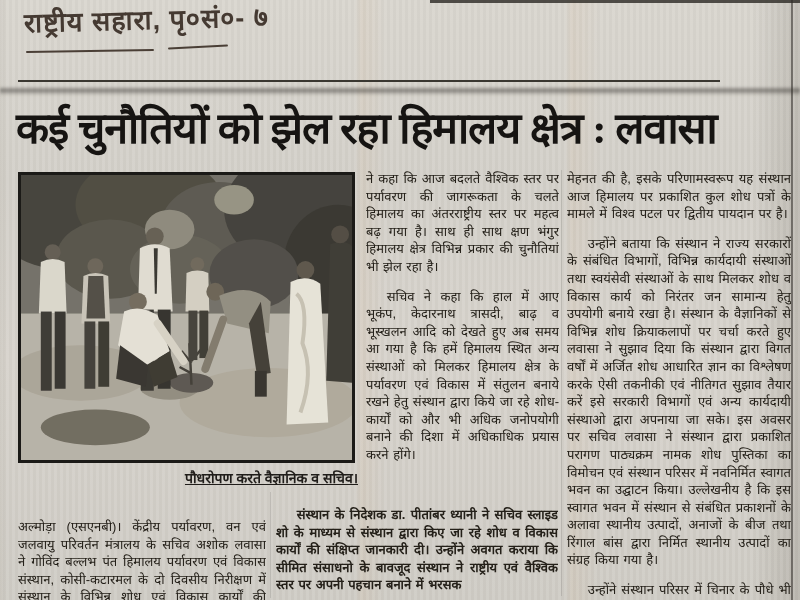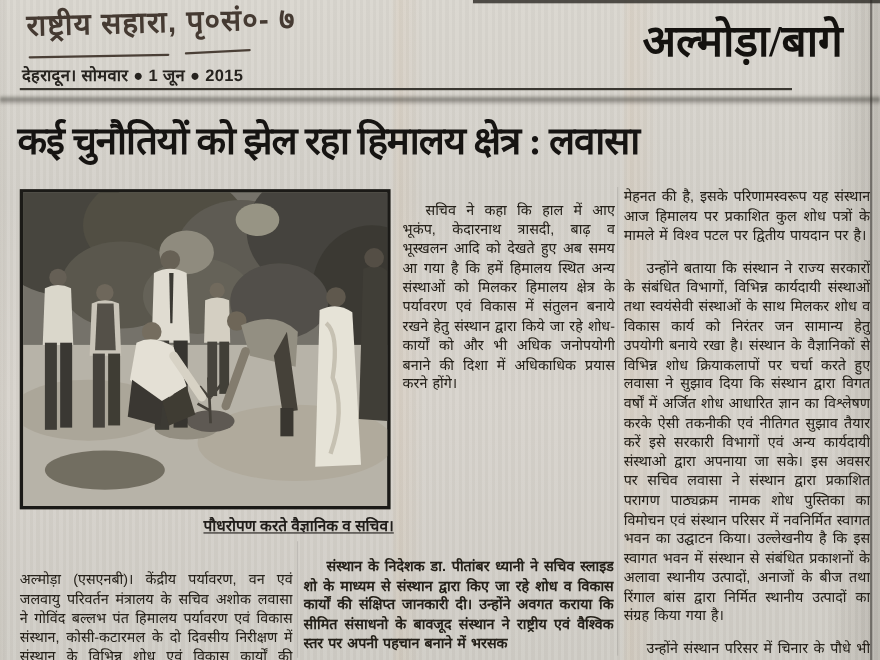--- a/index.html
+++ b/index.html
@@ -43,21 +43,21 @@
   }
   .date-rule{position:absolute; left:18px; top:80px; width:702px; height:2px; background:#3a3731;}
   .fold-shadow{
     position:absolute; left:0; top:86px; width:800px; height:10px;
     background:linear-gradient(180deg, rgba(0,0,0,0) 0%, rgba(40,38,33,0.45) 45%, rgba(40,38,33,0.20) 70%, rgba(0,0,0,0) 100%);
     filter:blur(1px);
   }
 
   .headline{
     position:absolute; left:16px; top:98px; width:768px; height:62px;
-    font-size:35px; font-weight:bold; color:#161412; white-space:nowrap;
+    font-size:43px; font-weight:bold; color:#161412; white-space:nowrap;
     font-family:"Liberation Serif","DejaVu Serif",serif;
     text-align:left; letter-spacing:-1px; line-height:62px;
   }
 
   .photo-frame{
     position:absolute; left:18px; top:172px; width:337px; height:291px;
     border:3px solid #1b1a17; box-sizing:border-box; background:#9b978e;
   }
   .photo-frame svg{display:block; width:100%; height:100%;}
   .caption{
@@ -82,23 +82,21 @@
 
 <div class="page">
 
   <div class="top-edge"></div>
   <div class="right-edge-rule"></div>
 
   <div class="handwritten">राष्ट्रीय सहारा, पृ०सं०- ७</div>
   <div class="hw-underline hw-u1"></div>
   <div class="hw-underline hw-u2"></div>
 
-  <div class="masthead">अल्मोड़ा/बागे</div>
 
-  <div class="dateline">देहरादून। सोमवार ●  1 जून ●  2015</div>
   <div class="date-rule"></div>
   <div class="fold-shadow"></div>
 
   <div class="headline">कई चुनौतियों को झेल रहा हिमालय क्षेत्र : लवासा</div>
 
   <div class="photo-frame">
     <svg viewBox="0 0 334 288" preserveAspectRatio="none">
 
       <rect x="0" y="0" width="334" height="160" fill="#6e6b63"></rect>
       <ellipse cx="40" cy="40" rx="70" ry="55" fill="#3c3a34"></ellipse>
@@ -166,20 +164,21 @@
     </svg>
   </div>
 
   <div class="caption">पौधरोपण करते वैज्ञानिक व सचिव।</div>
 
   <div class="col col-bottom-left">
     <p>अल्मोड़ा (एसएनबी)। केंद्रीय पर्यावरण, वन एवं जलवायु परिवर्तन मंत्रालय के सचिव अशोक लवासा ने गोविंद बल्लभ पंत हिमालय पर्यावरण एवं विकास संस्थान, कोसी-कटारमल के दो दिवसीय निरीक्षण में संस्थान के विभिन्न शोध एवं विकास कार्यों की जानकारी ली। सचिव</p>
   </div>
 
   <div class="col col-beside-photo">
+    <p>ने कहा कि आज बदलते वैश्विक स्तर पर पर्यावरण की जागरूकता के चलते हिमालय का अंतरराष्ट्रीय स्तर पर महत्व बढ़ गया है। साथ ही साथ क्षण भंगुर हिमालय क्षेत्र विभिन्न प्रकार की चुनौतियां भी झेल रहा है।</p>
     <p class="indent">सचिव ने कहा कि हाल में आए भूकंप, केदारनाथ त्रासदी, बाढ़ व भूस्खलन आदि को देखते हुए अब समय आ गया है कि हमें हिमालय स्थित अन्य संस्थाओं को मिलकर हिमालय क्षेत्र के पर्यावरण एवं विकास में संतुलन बनाये रखने हेतु संस्थान द्वारा किये जा रहे शोध-कार्यों को और भी अधिक जनोपयोगी बनाने की दिशा में अधिकाधिक प्रयास करने होंगे।</p>
   </div>
 
   <div class="col col-bottom-mid">
     <p class="indent">संस्थान के निदेशक डा. पीतांबर ध्यानी ने सचिव स्लाइड शो के माध्यम से संस्थान द्वारा किए जा रहे शोध व विकास कार्यों की संक्षिप्त जानकारी दी। उन्होंने अवगत कराया कि सीमित संसाधनो के बावजूद संस्थान ने राष्ट्रीय एवं वैश्विक स्तर पर अपनी पहचान बनाने में भरसक</p>
   </div>
 
   <div class="col col-right">
     <p>मेहनत की है, इसके परिणामस्वरूप यह संस्थान आज हिमालय पर प्रकाशित कुल शोध पत्रों के मामले में विश्व पटल पर द्वितीय पायदान पर है।</p>
     <p class="indent">उन्होंने बताया कि संस्थान ने राज्य सरकारों के संबंधित विभागों, विभिन्न कार्यदायी संस्थाओं तथा स्वयंसेवी संस्थाओं के साथ मिलकर शोध व विकास कार्य को निरंतर जन सामान्य हेतु उपयोगी बनाये रखा है। संस्थान के वैज्ञानिकों से विभिन्न शोध क्रियाकलापों पर चर्चा करते हुए लवासा ने सुझाव दिया कि संस्थान द्वारा विगत वर्षों में अर्जित शोध आधारित ज्ञान का विश्लेषण करके ऐसी तकनीकी एवं नीतिगत सुझाव तैयार करें इसे सरकारी विभागों एवं अन्य कार्यदायी संस्थाओ द्वारा अपनाया जा सके। इस अवसर पर सचिव लवासा ने संस्थान द्वारा प्रकाशित परागण पाठ्यक्रम नामक शोध पुस्तिका का विमोचन एवं संस्थान परिसर में नवनिर्मित स्वागत भवन का उद्घाटन किया। उल्लेखनीय है कि इस स्वागत भवन में संस्थान से संबंधित प्रकाशनों के अलावा स्थानीय उत्पादों, अनाजों के बीज तथा रिंगाल बांस द्वारा निर्मित स्थानीय उत्पादों का संग्रह किया गया है।</p>

